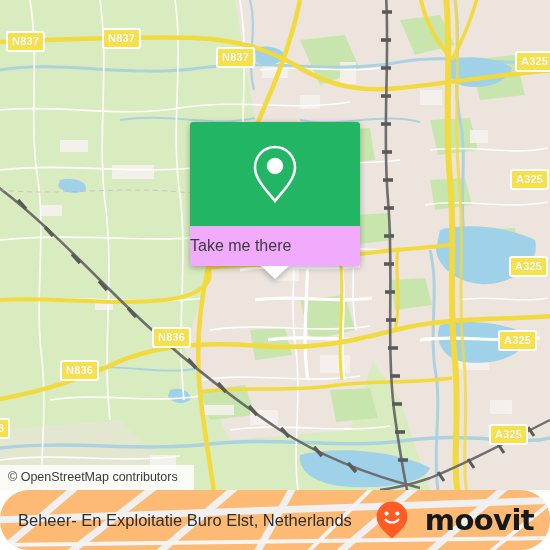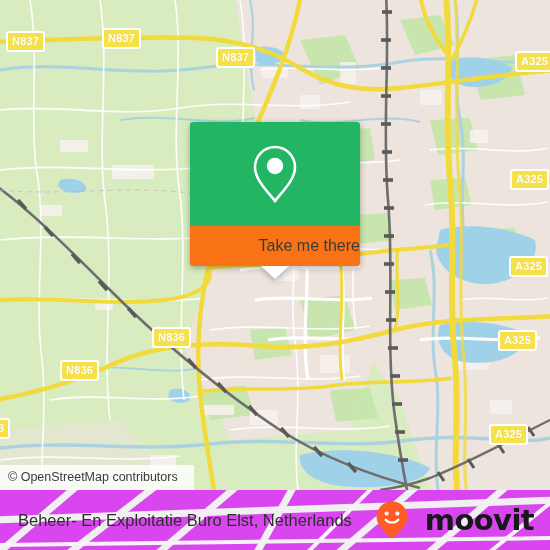--- a/index.html
+++ b/index.html
@@ -81,26 +81,26 @@
   #popup-head {
     background: #22b563;
     height: 104px;
     border-radius: 3px 3px 0 0;
     display: flex;
     align-items: center;
     justify-content: center;
   }
   #popup-foot {
     position: relative;
-    background: #f97316;
+    background: #f0abfc;
     height: 40px;
     border-radius: 0 0 3px 3px;
     display: flex;
     align-items: center;
-    justify-content: flex-end;
+    justify-content: flex-start;
   }
   #popup-label {
     color: #3c3c3c;
     font-family: "Liberation Sans", sans-serif;
     font-size: 16px;
     line-height: 18px;
     white-space: nowrap;
   }
   #popup-tail {
     position: absolute;
@@ -114,22 +114,23 @@
     border-top: 13px solid #ffffff;
   }
 
   
   #footer {
     position: absolute;
     left: 0;
     top: 490px;
     width: 550px;
     height: 60px;
-    background: #d946ef;
+    background: #fdba74;
     overflow: hidden;
+    border-radius: 29px;
   }
   #footer-watermark {
     position: absolute;
     left: 0;
     top: 0;
     opacity: 1;
   }
   #footer-title {
     position: absolute;
     left: 18px;

